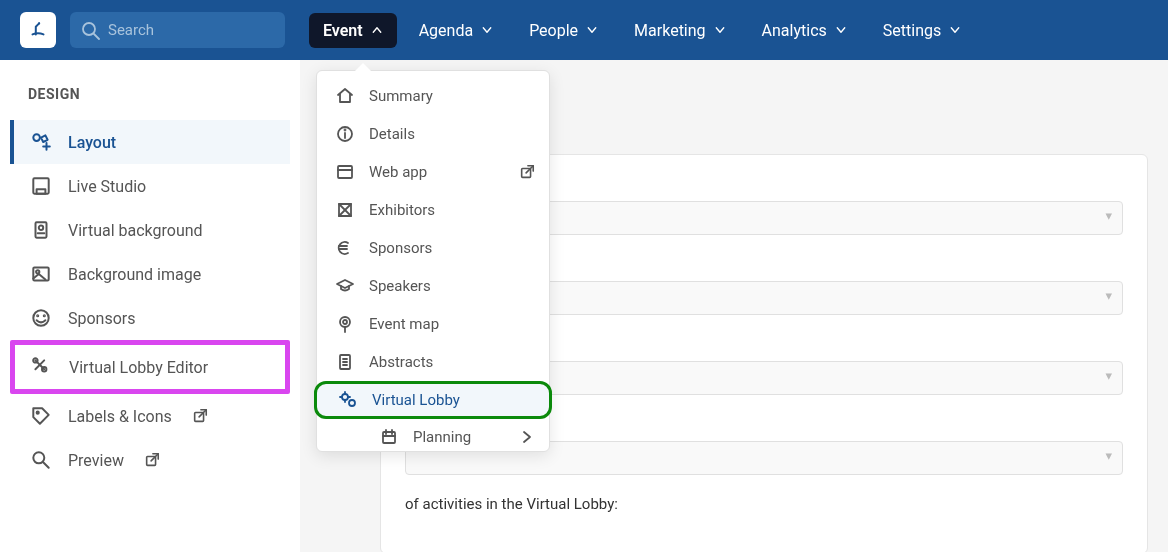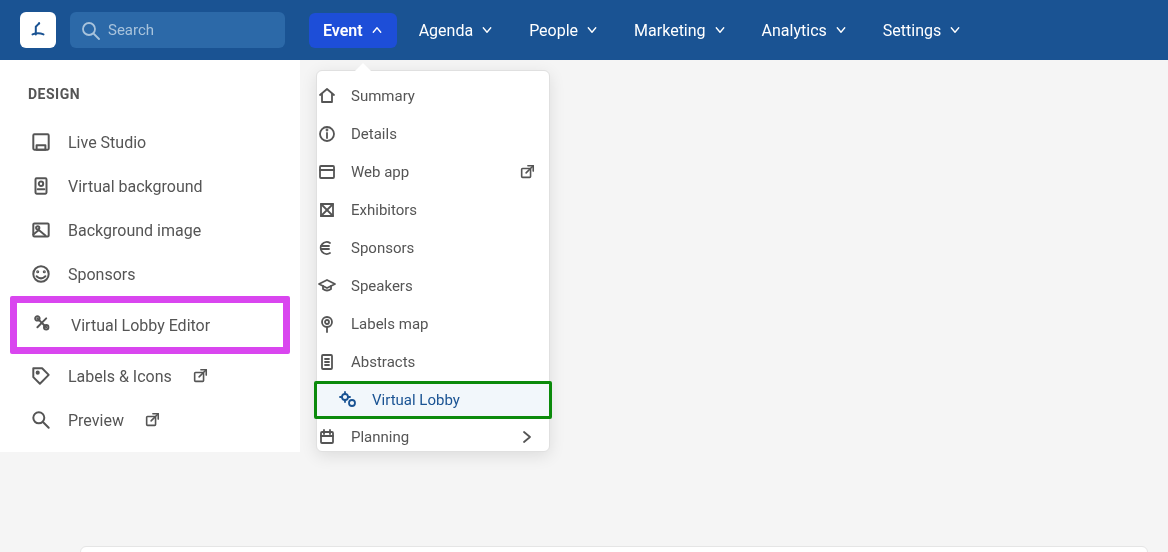--- a/index.html
+++ b/index.html
@@ -7,29 +7,29 @@
     
     .topbar { height: 60px; background: #1a5393; display: flex; align-items: center; padding: 0 20px; gap: 14px; }
     .logo-box { width: 36px; height: 36px; background: #fff; border-radius: 6px; display: flex; align-items: center; justify-content: center; }
     .logo-box svg { width: 22px; height: 22px; }
     .search-box { position: relative; width: 215px; }
     .search-box input { width: 100%; height: 36px; background: #2c69a8; border: none; border-radius: 6px; color: #fff; padding: 0 12px 0 38px; font-size: 15px; }
     .search-box input::placeholder { color: #a8c3dc; }
     .search-icon { position: absolute; left: 10px; top: 8px; width: 20px; height: 20px; }
     .nav { display: flex; gap: 8px; margin-left: 10px; }
     .nav-item { color: #fff; font-size: 16px; padding: 8px 14px; border-radius: 6px; display: flex; align-items: center; gap: 8px; cursor: pointer; }
-    .nav-item.active { background: #1d4ed8; font-weight: 600; justify-content: space-between; }
+    .nav-item.active { background: #0f172a; font-weight: 600; justify-content: space-between; }
     .chev { width: 12px; height: 12px; }
 
-    .main { display: flex; height: calc(100% - 60px); flex-direction: column; }
+    .main { display: flex; height: calc(100% - 60px); }
     .sidebar { width: 300px; background: #fff; padding: 26px 10px 10px 10px; }
     .sidebar-heading { font-size: 14px; font-weight: 700; color: #555; letter-spacing: 0.5px; padding-left: 18px; margin-bottom: 18px; }
     .sidebar-item { display: flex; align-items: center; gap: 16px; padding: 11px 16px; font-size: 16px; color: #555; cursor: pointer; border-left: 4px solid transparent; }
     .sidebar-item.active { color: #1a5393; border-left: 4px solid #1a5393; background: #f2f7fb; font-weight: 500; }
-    .sidebar-item.highlight { border: 7px solid #d946ef; border-radius: 2px; }
+    .sidebar-item.highlight { border: 5px solid #d946ef; border-radius: 2px; }
     .sidebar-item .icn { width: 22px; height: 22px; flex-shrink: 0; }
     .ext-icon { width: 16px; height: 16px; margin-left: 4px; }
 
     .content { flex: 1; position: relative; padding: 40px 20px 20px 80px; }
     .panel { background: #fff; border: 1px solid #e5e5e5; border-radius: 6px; padding: 20px 24px; }
     .field { margin-bottom: 20px; }
     .field-label { font-size: 15px; color: #333; margin-bottom: 8px; }
     .select { width: 100%; height: 34px; background: #f9f9f9; border: 1px solid #e0e0e0; border-radius: 4px; position: relative; }
     .select::after { content: "▾"; position: absolute; right: 10px; top: 6px; color: #bbb; font-size: 13px; }
 
@@ -48,26 +48,26 @@
     .dropdown::before {
       content: "";
       position: absolute;
       top: -8px;
       left: 38px;
       width: 0; height: 0;
       border-left: 8px solid transparent;
       border-right: 8px solid transparent;
       border-bottom: 8px solid #fff;
     }
-    .dd-item { display: flex; align-items: center; gap: 14px; padding: 9px 0; font-size: 15px; color: #555; cursor: pointer; position: relative; }
+    .dd-item { display: flex; align-items: center; gap: 14px; padding: 9px 18px; font-size: 15px; color: #555; cursor: pointer; position: relative; }
     .dd-item.active { color: #1a5393; background: #f2f7fb; }
-    .dd-item.highlight { border: 3px solid #0b8a0b; border-radius: 2px; margin: 0 -3px; padding: 6px 21px; }
+    .dd-item.highlight { border: 3px solid #0b8a0b; border-radius: 12px; margin: 0 -3px; padding: 6px 21px; }
     .dd-item .icn { width: 20px; height: 20px; flex-shrink: 0; }
     .dd-item .tail { position: absolute; right: 14px; width: 16px; height: 16px; }
-    .dd-item.last-cut { padding-bottom: 0; height: 26px; overflow: hidden; }
+    .dd-item.last-cut { padding-bottom: 0; height: 26px; overflow: hidden; margin-left: 44px; }
 
     svg { stroke: currentColor; fill: none; stroke-width: 1.8; stroke-linecap: round; stroke-linejoin: round; }
   </style>
 </head>
 <body>
 
 <svg width="0" height="0" style="position:absolute">
   <defs>
     <g id="i-search">
         <circle cx="9" cy="9" r="6"></circle>
@@ -244,20 +244,26 @@
           <use href="#i-chev-down"></use>
         </svg>
       </div>
     </div>
 </div>
 
 <div class="main">
   <div class="sidebar">
     <div class="sidebar-heading">DESIGN</div>
     <div id="sidebar-items">
+        <div class="sidebar-item active">
+          <svg class="icn" viewBox="0 0 20 20">
+            <use href="#i-layout"></use>
+          </svg>
+          <span>Layout</span>
+        </div>
         <div class="sidebar-item">
           <svg class="icn" viewBox="0 0 20 20">
             <use href="#i-studio"></use>
           </svg>
           <span>Live Studio</span>
         </div>
         <div class="sidebar-item">
           <svg class="icn" viewBox="0 0 20 20">
             <use href="#i-badge"></use>
           </svg>
@@ -365,21 +371,21 @@
     <div class="dd-item">
       <svg class="icn" viewBox="0 0 20 20">
         <use href="#i-cap"></use>
       </svg>
       <span>Speakers</span>
     </div>
     <div class="dd-item">
       <svg class="icn" viewBox="0 0 20 20">
         <use href="#i-pin"></use>
       </svg>
-      <span>Labels map</span>
+      <span>Event map</span>
     </div>
     <div class="dd-item">
       <svg class="icn" viewBox="0 0 20 20">
         <use href="#i-doc"></use>
       </svg>
       <span>Abstracts</span>
     </div>
     <div class="dd-item active highlight">
       <svg class="icn" viewBox="0 0 20 20">
         <use href="#i-gears"></use>

